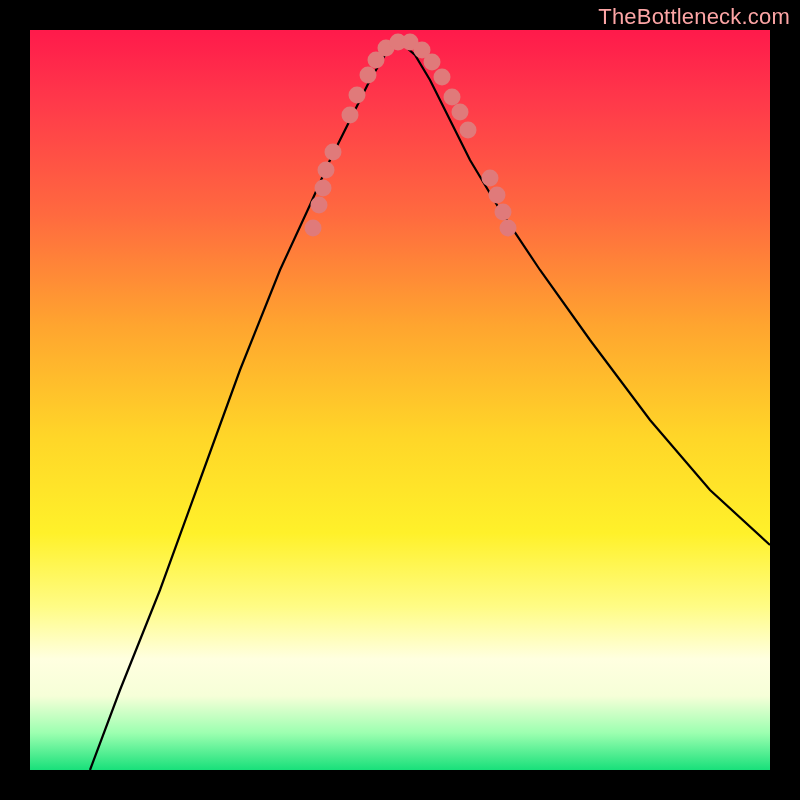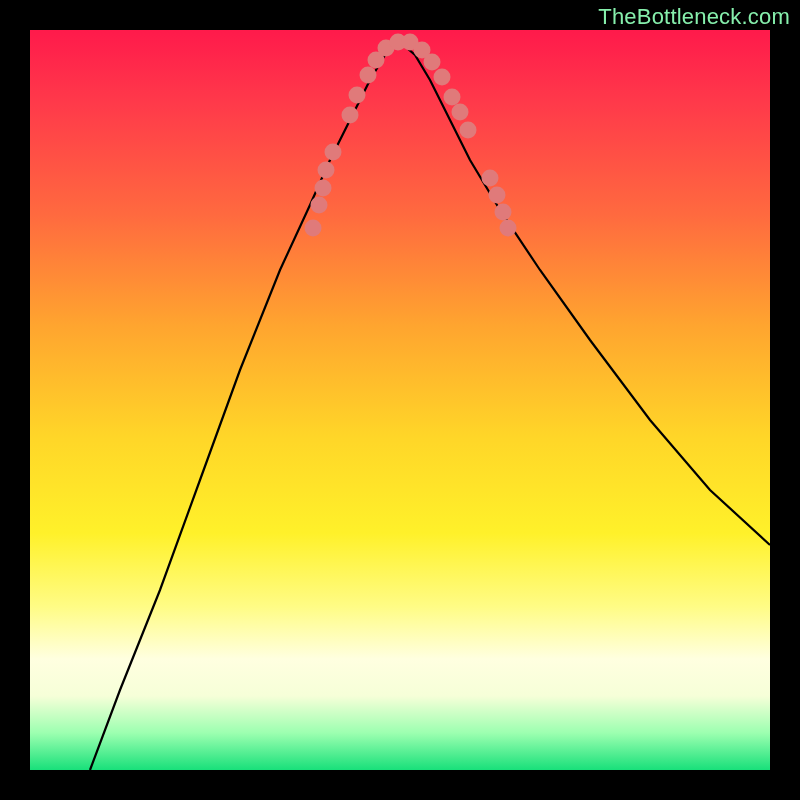--- a/index.html
+++ b/index.html
@@ -37,21 +37,21 @@
       #ffffe0 85%,
       #f6ffd8 90%,
       #9cffb0 95%,
       #18e07a 100%
     );
   }
   .watermark {
     position: absolute;
     top: 4px;
     right: 10px;
-    color: #86efac;
+    color: #fca5a5;
     font-size: 22px;
     font-weight: 500;
     letter-spacing: 0.2px;
     pointer-events: none;
   }
   svg.curve {
     position: absolute;
     left: 0;
     top: 0;
     width: 740px;

